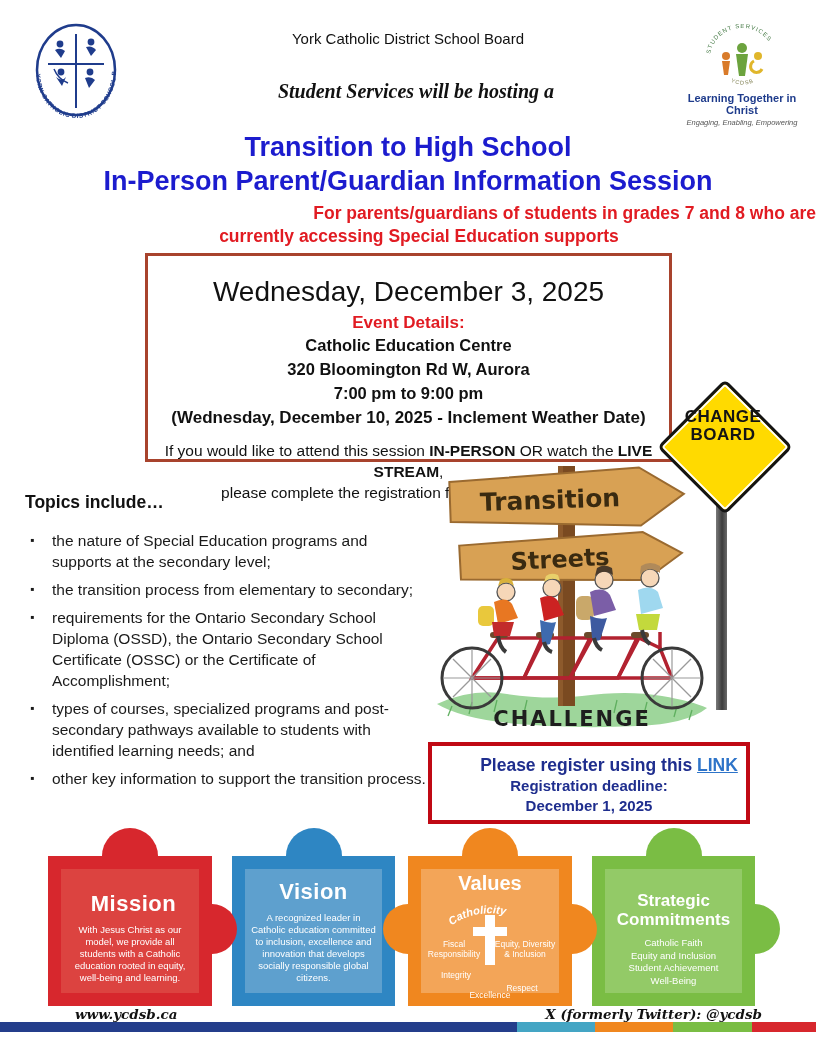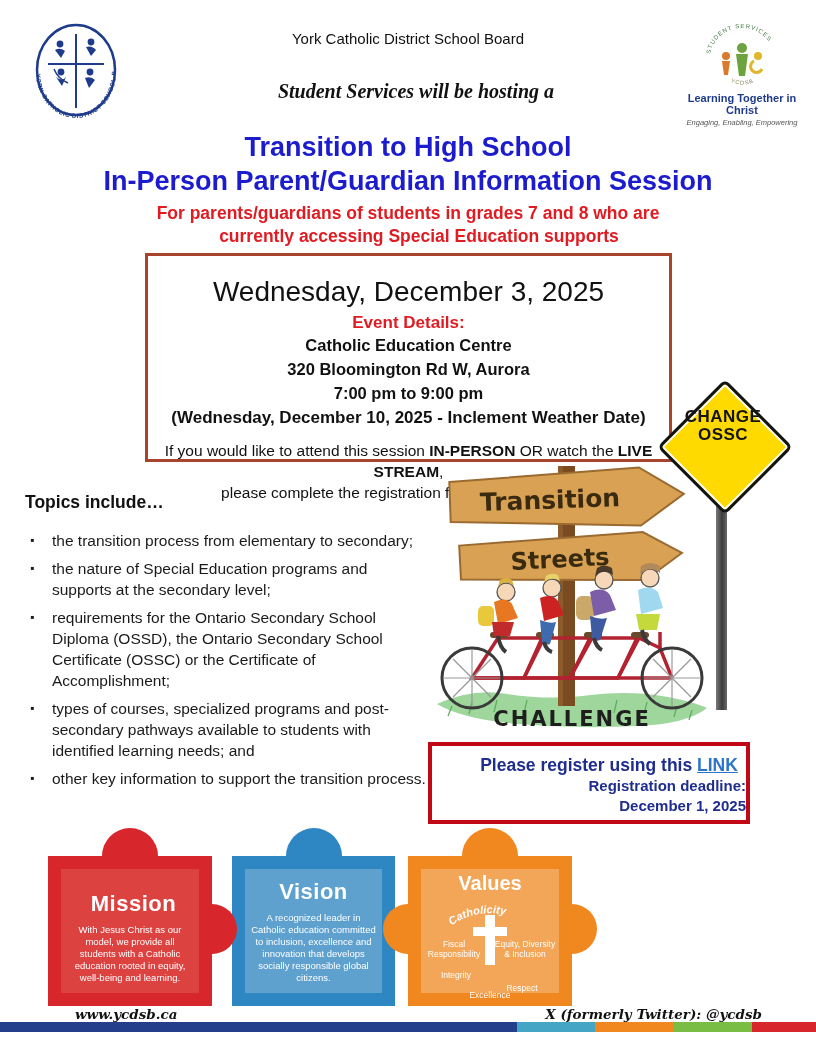--- a/index.html
+++ b/index.html
@@ -16,21 +16,21 @@
   .script-line{position:absolute;top:80px;left:8px;width:100%;text-align:center;
                font-family:Liberation Serif, serif;font-style:italic;font-weight:bold;
                font-size:20px;color:#111;}
 
   
   .title-blue{position:absolute;left:0;width:100%;text-align:center;color:#1C1CCE;
               font-weight:bold;font-size:27px;}
   .t1{top:132px;} .t2{top:166px;}
   .subtitle-red{position:absolute;left:0;width:100%;text-align:center;color:#E11B22;
                 font-weight:bold;font-size:17.5px;line-height:23px;}
-  .s1{top:202px;} .s2{top:225px;padding-left:11px;}
+  .s1{top:202px;text-align:right;} .s2{top:225px;padding-left:11px;}
 
   
   .event-box{position:absolute;left:145px;top:253px;width:521px;height:203px;
              border:3px solid #A8432D;text-align:center;color:#111;}
   .ev-date{font-size:28px;font-weight:normal;margin-top:20px;}
   .ev-details{color:#E11B22;font-weight:bold;font-size:17px;margin-top:5px;}
   .ev-line{font-weight:bold;font-size:16.5px;line-height:24px;}
   .ev-weather{font-weight:bold;font-size:17px;line-height:26px;}
   .ev-attend{font-size:15.5px;line-height:21px;margin-top:9px;}
   .ev-attend b{font-weight:bold;}
@@ -53,21 +53,21 @@
   .topics{position:absolute;left:28px;top:530px;width:400px;}
   .topic{position:relative;padding-left:24px;font-size:15.5px;line-height:21px;
          color:#1a1a1a;margin-bottom:7px;}
   .topic::before{content:"▪";position:absolute;left:2px;top:0;font-size:12px;color:#1a1a1a;}
 
   
   .reg-box{position:absolute;left:428px;top:742px;width:314px;height:74px;
            border:4px solid #C00914;text-align:center;}
   .reg-l1{margin-top:9px;font-size:17.5px;font-weight:bold;color:#1F2E8E;padding-left:40px;}
   .reg-link{color:#2E74C9;text-decoration:underline;cursor:pointer;}
-  .reg-l2{font-size:15px;font-weight:bold;color:#1F2E8E;line-height:20px;text-align:right;}
+  .reg-l2{font-size:15px;font-weight:bold;color:#1F2E8E;line-height:20px;}
 
   
   .piece{position:absolute;top:856px;height:150px;}
   .piece .body{position:absolute;inset:0;}
   .tab{position:absolute;border-radius:50%;}
   .inner{position:absolute;left:13px;top:13px;right:13px;bottom:13px;text-align:center;color:#fff;}
   .p-mission{left:48px;width:164px;z-index:3;}
   .p-mission .body,.p-mission .tab{background:#D7272D;}
   .p-mission .inner{background:#DC4340;}
   .p-vision{left:232px;width:163px;z-index:2;}
@@ -174,28 +174,28 @@
       <span>please complete the registration form in the box below.</span>
     </div>
   </div>
 
   <div class="pole"></div>
   <div class="pole-cap"></div>
   <div class="sign-wrap">
     <div class="diamond"></div>
     <div class="diamond-text">
       <div>CHANGE</div>
-      <div>OSSC</div>
+      <div>BOARD</div>
     </div>
   </div>
 
   <div class="topics-head">Topics include…</div>
   <div class="topics">
+    <div class="topic">the nature of Special Education programs and supports at the secondary level;</div>
     <div class="topic">the transition process from elementary to secondary;</div>
-    <div class="topic">the nature of Special Education programs and supports at the secondary level;</div>
     <div class="topic">requirements for the Ontario Secondary School Diploma (OSSD), the Ontario Secondary School Certificate (OSSC) or the Certificate of Accomplishment;</div>
     <div class="topic">types of courses, specialized programs and post-secondary pathways available to students with identified learning needs; and</div>
     <div class="topic">other key information to support the transition process.</div>
   </div>
 
   <svg style="position:absolute;left:432px;top:466px;" width="280" height="272" viewBox="0 0 280 272">
 
     <path d="M5,238 q35,-16 70,-10 q40,6 75,2 q45,-6 80,0 q30,5 45,12 q-20,16 -70,18 q-60,3 -120,-2 q-55,-5 -80,-20 z" fill="#9ED69B"></path>
     <g stroke="#5FAF5F" stroke-width="1.3">
       <line x1="20" y1="240" x2="16" y2="250"></line>
@@ -332,20 +332,37 @@
       <div class="cross-v"></div>
       <div class="cross-h"></div>
       <div class="v-item v-fiscal">Fiscal Responsibility</div>
       <div class="v-item v-equity">Equity, Diversity &amp; Inclusion</div>
       <div class="v-item v-integrity">Integrity</div>
       <div class="v-item v-respect">Respect</div>
       <div class="v-item v-excellence">Excellence</div>
     </div>
   </div>
 
+  <div class="piece p-strategic">
+    <div class="tab tab-top"></div>
+    <div class="tab tab-right"></div>
+    <div class="body"></div>
+    <div class="inner">
+      <div class="pz-title">
+        <div>Strategic</div>
+        <div>Commitments</div>
+      </div>
+      <div class="pz-items">
+        <div>Catholic Faith</div>
+        <div>Equity and Inclusion</div>
+        <div>Student Achievement</div>
+        <div>Well-Being</div>
+      </div>
+    </div>
+  </div>
 
   <div class="foot-web">www.ycdsb.ca</div>
   <div class="foot-social">X (formerly Twitter):  @ycdsb</div>
   <div class="foot-bar">
     <div class="fb-seg" style="width:63.4%;background:#243E8B"></div>
     <div class="fb-seg" style="width:9.5%;background:#44A5C4"></div>
     <div class="fb-seg" style="width:9.6%;background:#F0871F"></div>
     <div class="fb-seg" style="width:9.6%;background:#7ABD44"></div>
     <div class="fb-seg" style="width:7.9%;background:#D7272D"></div>
   </div>

